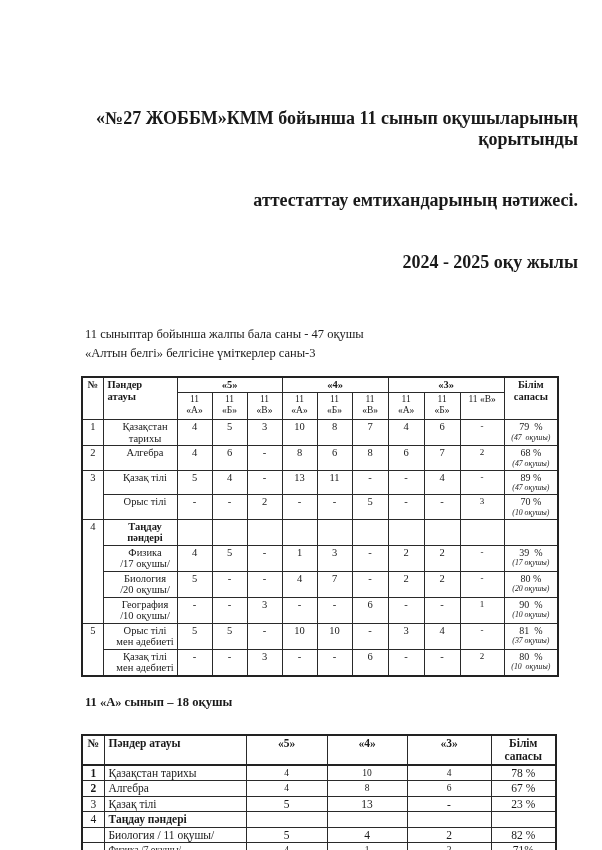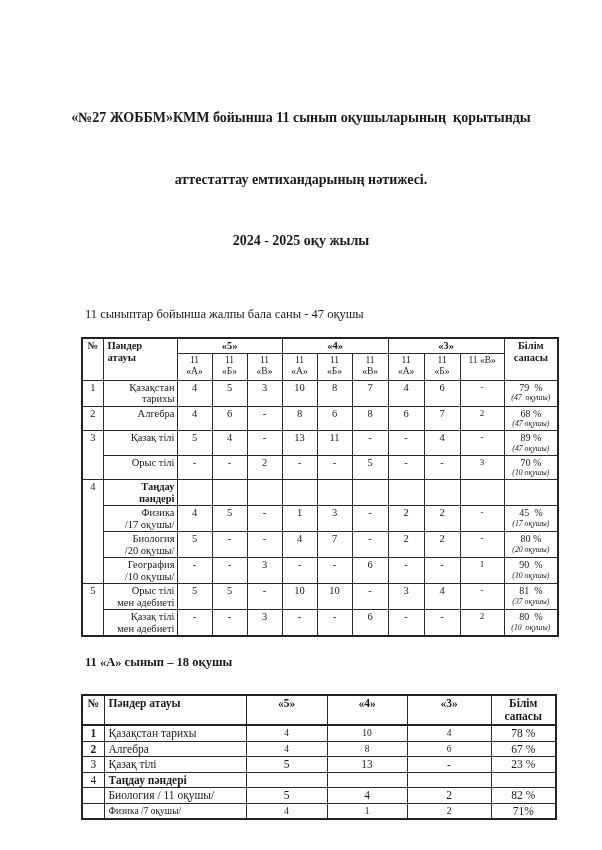--- a/index.html
+++ b/index.html
@@ -6,23 +6,23 @@
   html, body { margin: 0; padding: 0; background: #ffffff; }
   .page {
     width: 602px; height: 850px;
     background: #ffffff;
     font-family: "Liberation Serif", serif;
     color: #1a1a1a;
     overflow: hidden;
   }
   .title {
     padding: 67px 24px 0 24px;
-    text-align: center;
+    text-align: right;
     font-weight: bold;
-    font-size: 14px;
+    font-size: 18px;
     line-height: 20.5px;
     white-space: pre-wrap;
   }
   .intro {
     margin: 12px 0 0 85px;
     font-size: 12.5px;
     line-height: 19px;
   }
   .section-heading {
     margin: 18px 11px 0 85px;
@@ -40,21 +40,21 @@
   .t1 { margin: 13px 0 0 81px; width: 476px; border: 2px solid #222; }
   .t1 th { font-weight: bold; font-size: 10.5px; line-height: 12px; text-align: center; }
   .t1 thead tr.grouprow th { height: 14px; }
   .t1 thead tr.subhead th {
     font-weight: normal; font-size: 9.5px; line-height: 11px;
     white-space: pre-line; height: 27px;
   }
   .t1 th.h-subj { text-align: left; padding-left: 4px; white-space: pre-line; }
   .t1 td { font-size: 10.5px; line-height: 11.5px; text-align: center; }
   .t1 td.num { font-size: 10.5px; }
-  .t1 td.subject { text-align: right; padding-left: 12px; white-space: pre-line; margin-left: 29px; }
+  .t1 td.subject { text-align: center; padding-left: 12px; white-space: pre-line; margin-left: 29px; }
   .t1 td.subject.b { font-weight: bold; }
   .t1 td.v9 { font-size: 9px; }
   .t1 td.quality { font-size: 10px; }
   .t1 .q1 { white-space: pre-wrap; }
   .t1 .q2 { font-size: 7.8px; line-height: 10px; white-space: pre-wrap; font-style: italic; }
   
   .t2 { margin: 24px 0 0 81px; width: 474px; border: 2px solid #222; }
   .t2 th {
     font-weight: bold; font-size: 11.5px; line-height: 13px;
     height: 16px; text-align: center; border-bottom: 2px solid #222;
@@ -72,20 +72,21 @@
 <div class="page">
 
   <div class="title">
     <div>«№27 ЖОББМ»КММ бойынша 11 сынып оқушыларының  қорытынды</div>
     <div>аттестаттау емтихандарының нәтижесі.</div>
     <div>2024 - 2025 оқу жылы</div>
   </div>
 
   <div class="intro">
     <div>11 сыныптар бойынша жалпы бала саны - 47 оқушы</div>
+    <div>«Алтын белгі» белгісіне үміткерлер саны-3</div>
   </div>
 
   <table class="t1">
     <colgroup>
       <col style="width:21px">
         <col style="width:74px">
       <col style="width:35px">
         <col style="width:35px">
         <col style="width:35px">
       <col style="width:35px">
@@ -220,21 +221,21 @@
           <td class="val">4</td>
           <td class="val">5</td>
           <td class="val">-</td>
           <td class="val">1</td>
           <td class="val">3</td>
           <td class="val">-</td>
           <td class="val">2</td>
           <td class="val">2</td>
           <td class="val v9">-</td>
           <td class="quality">
-            <div class="q1">45  %</div>
+            <div class="q1">39  %</div>
             <div class="q2">(17 оқушы)</div>
           </td>
         </tr>
         <tr>
           <td class="subject">Биология
 /20 оқушы/</td>
           <td class="val">5</td>
           <td class="val">-</td>
           <td class="val">-</td>
           <td class="val">4</td>

